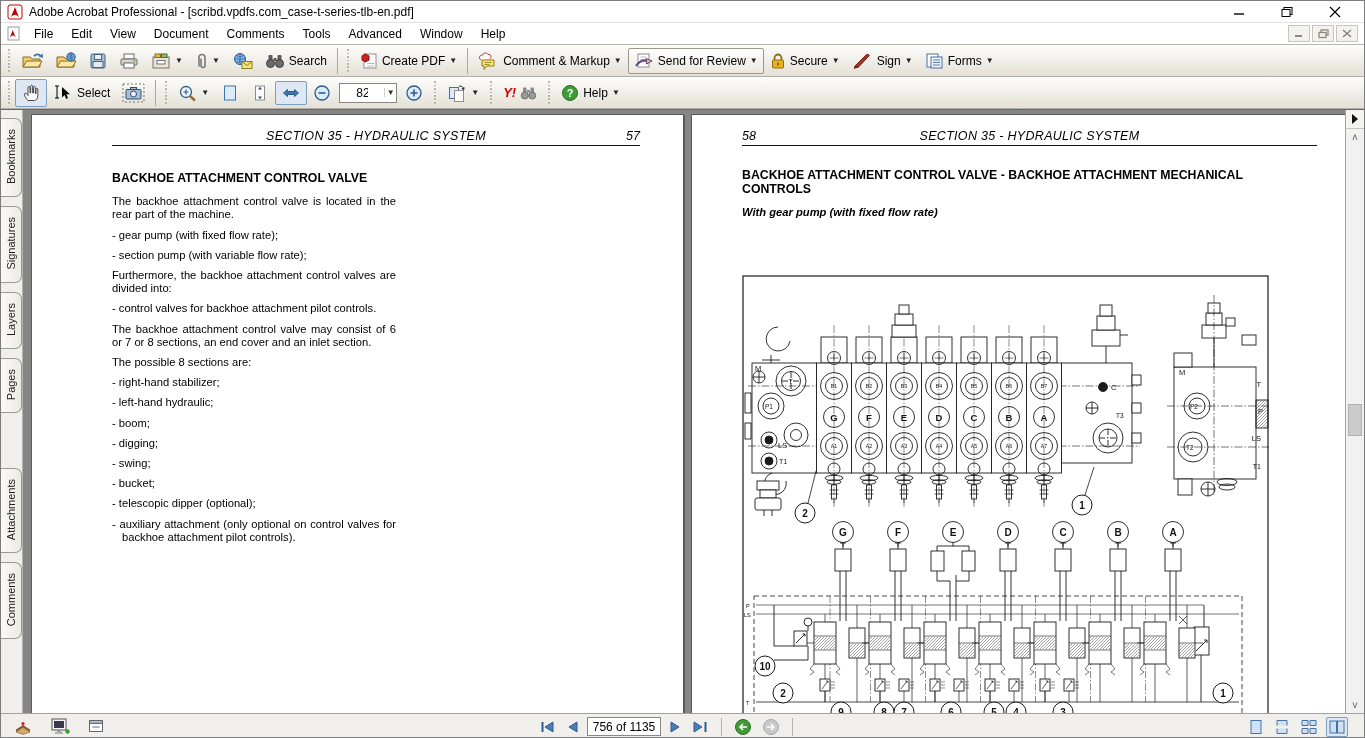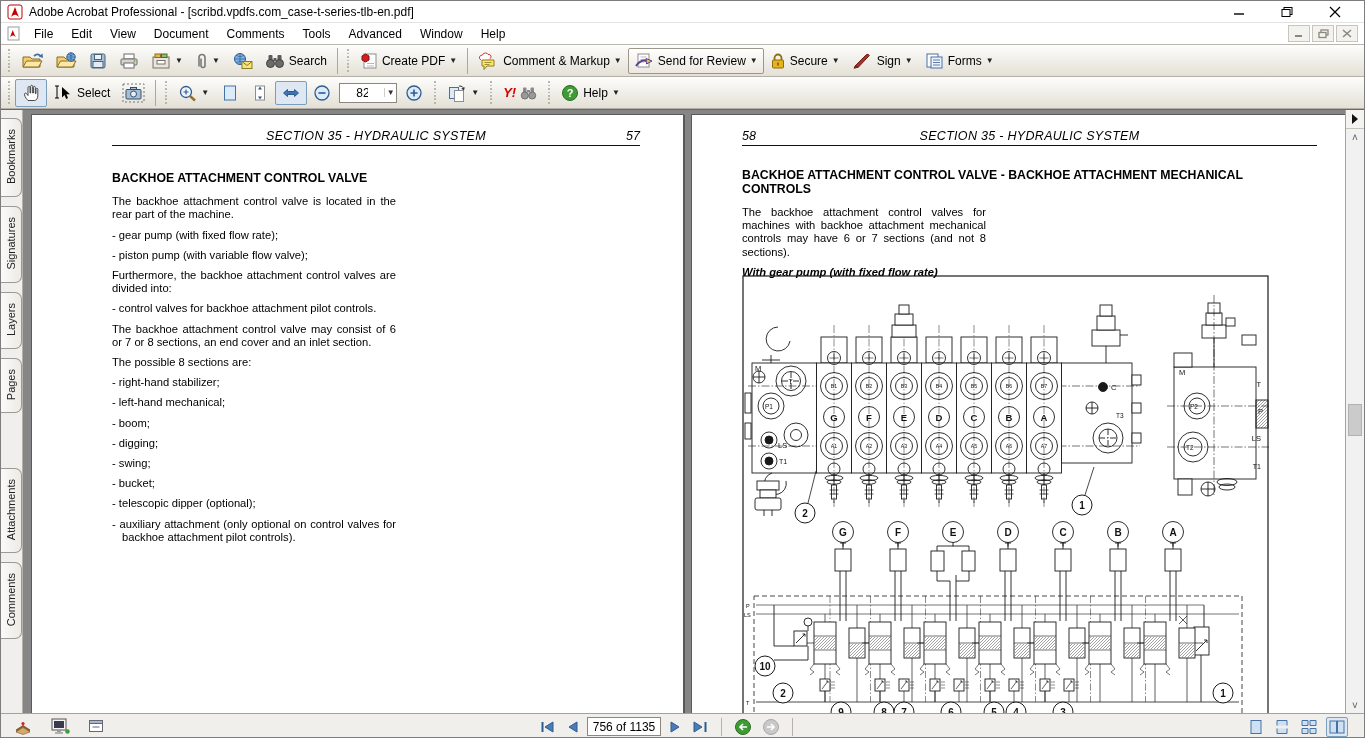--- a/index.html
+++ b/index.html
@@ -385,47 +385,46 @@
       <div class="page page-left">
         <div class="phead">
           <span style="min-width:24px"></span>
           <span class="ptitle">SECTION 35 - HYDRAULIC SYSTEM</span>
           <span class="pnum" style="text-align:right">57</span>
         </div>
         <div class="col">
           <div class="h1">BACKHOE ATTACHMENT CONTROL VALVE</div>
           <p class="para">The backhoe attachment control valve is located in the rear part of the machine.</p>
           <p class="bullet">- gear pump (with fixed flow rate);</p>
-          <p class="bullet">- piston pump (with variable flow valve);</p>
+          <p class="bullet">- section pump (with variable flow rate);</p>
           <p class="para">Furthermore, the backhoe attachment control valves are divided into:</p>
           <p class="bullet">- control valves for backhoe attachment pilot controls.</p>
           <p class="para">The backhoe attachment control valve may consist of 6 or 7 or 8 sections, an end cover and an inlet section.</p>
           <p class="para">The possible 8 sections are:</p>
           <p class="bullet">- right-hand stabilizer;</p>
-          <p class="bullet">- left-hand mechanical;</p>
+          <p class="bullet">- left-hand hydraulic;</p>
           <p class="bullet">- boom;</p>
           <p class="bullet">- digging;</p>
           <p class="bullet">- swing;</p>
           <p class="bullet">- bucket;</p>
           <p class="bullet">- telescopic dipper (optional);</p>
           <p class="bullet">- auxiliary attachment (only optional on control valves for backhoe attachment pilot controls).</p>
         </div>
       </div>
 
       <div class="page page-right">
         <div class="phead">
           <span class="pnum">58</span>
           <span class="ptitle">SECTION 35 - HYDRAULIC SYSTEM</span>
           <span style="min-width:24px"></span>
         </div>
         <div class="rtitle-wrap">
             <div class="h1 wide">BACKHOE ATTACHMENT CONTROL VALVE - BACKHOE ATTACHMENT MECHANICAL CONTROLS</div>
           </div>
         <div class="col">
-          <p class="para">The backhoe attachment control valves for machines with backhoe attachment mechanical controls may have 6 or 7 sections (and not 8 sections).</p>
           <p class="subhead">With gear pump (with fixed flow rate)</p>
         </div>
 
         <div class="figure">
         <svg id="fig" width="527" height="440" viewBox="0 0 527 440">
           <defs>
             <pattern id="hatch" width="3" height="3" patternUnits="userSpaceOnUse">
               <path d="M0 3 L3 0" stroke="#444" stroke-width=".5"></path>
             </pattern>
           </defs>

